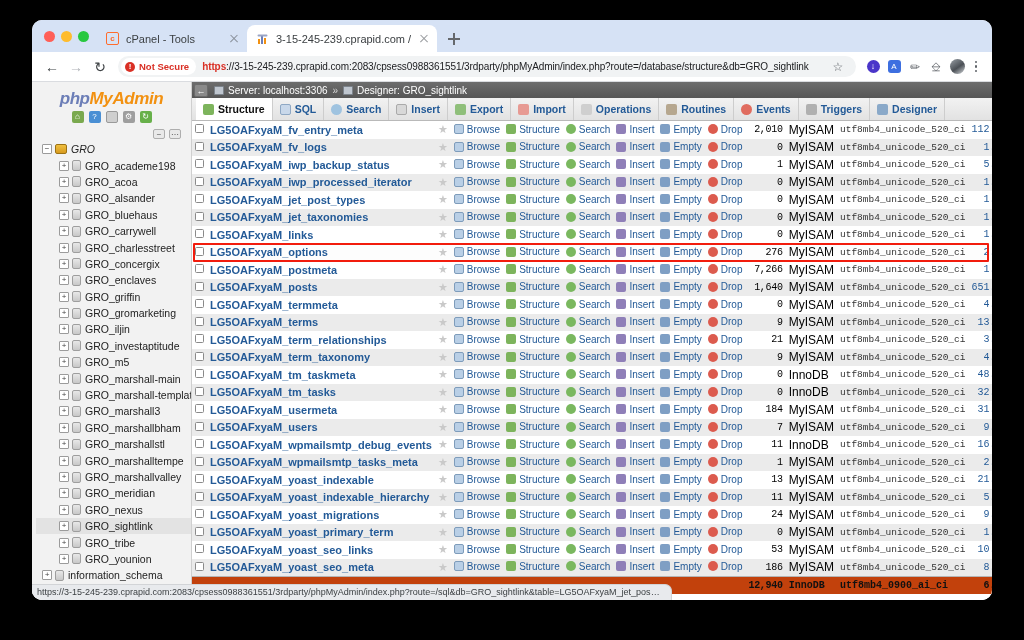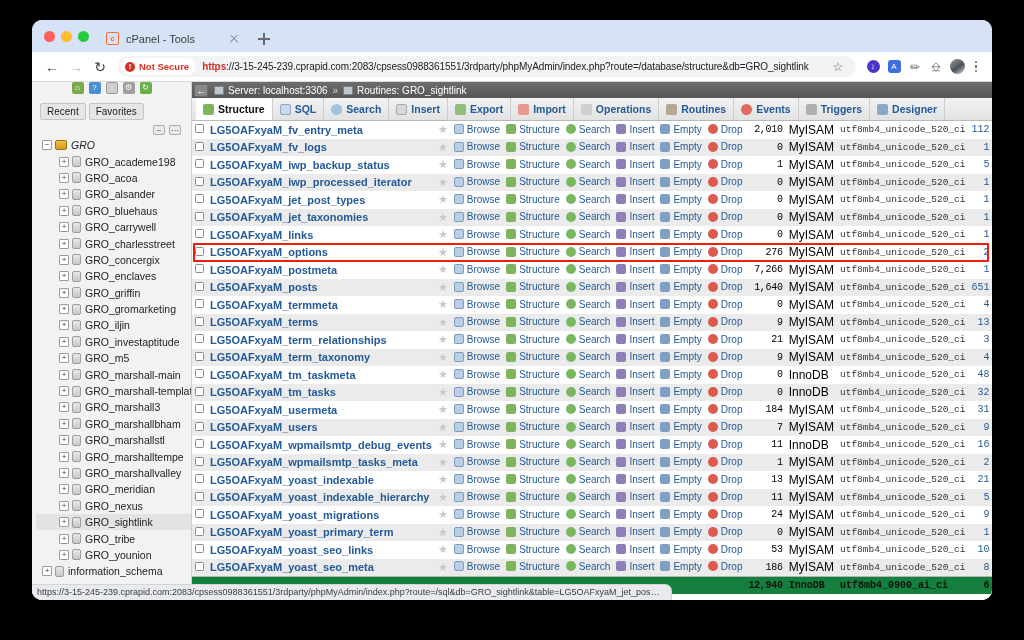--- a/index.html
+++ b/index.html
@@ -428,21 +428,21 @@
     width: 10px; height: 10px; border-radius: 2px; display: inline-block; flex: 0 0 10px;
   }
   .a-browse { background: #b9cfe6; border: 1px solid #7e9cbb; }
   .a-structure { background: #7db45c; }
   .a-search { background: #7ab85f; border-radius: 50%; }
   .a-insert { background: #8f7fb8; }
   .a-empty { background: #7f9fc4; }
   .a-drop { background: #dc5b4e; border-radius: 50%; }
 
   tr.sumrow td {
-    background: #15803d;
+    background: #c2410c;
     border-top: 1px solid #b5b5b5;
     font-weight: bold;
     height: 18px;
     font-size: 10px;
   }
   tr.sumrow td.c-num, tr.sumrow td.c-eng, tr.sumrow td.c-coll,
   tr.sumrow td.c-size, tr.sumrow td.c-over {
     font-family: "Liberation Mono", monospace;
     color: #111;
     font-weight: bold;
@@ -486,20 +486,32 @@
         <span class="dot yellow"></span>
         <span class="dot green"></span>
       </div>
 
       <div class="tab inactive">
         <span class="tab-favicon fav-cpanel">c</span>
         <span class="tab-title">cPanel - Tools</span>
         <span class="tab-close"></span>
       </div>
 
+      <div class="tab active">
+        <span class="tab-favicon">
+          <svg width="12" height="12" viewBox="0 0 12 12">
+              <rect x="1" y="6" width="2" height="5" fill="#f29111"></rect>
+              <rect x="4" y="3" width="2" height="8" fill="#6c7eb7"></rect>
+              <rect x="7" y="5" width="2" height="6" fill="#f29111"></rect>
+              <rect x="0.5" y="1.5" width="10" height="2" rx="1" fill="#9aa4c4"></rect>
+            </svg>
+        </span>
+        <span class="tab-title">3-15-245-239.cprapid.com /</span>
+        <span class="tab-close"></span>
+      </div>
 
       <div id="newtab"></div>
     </div>
 
     <div id="omnibar">
       <div class="navbtn">←</div>
       <div class="navbtn dim">→</div>
       <div class="navbtn">↻</div>
 
       <div id="urlbox">
@@ -523,32 +535,31 @@
       <div id="kebab">
           <i></i>
           <i></i>
           <i></i>
         </div>
     </div>
 
     <div id="page">
 
       <div id="sidebar">
+        <div id="pma-logo">
+          <span class="php">php</span><span class="my">My</span><span class="admin">Admin</span>
+        </div>
         <div id="logo-icons">
           <span class="ic-home">⌂</span>
           <span class="ic-help">?</span>
           <span class="ic-console"></span>
           <span class="ic-settings">⚙</span>
           <span class="ic-refresh">↻</span>
         </div>
 
-        <div id="recentfav">
-          <span class="rf-tab">Recent</span>
-          <span class="rf-tab">Favorites</span>
-        </div>
 
         <div id="tree-tools">
           <span class="tt">−</span>
           <span class="tt">⋯</span>
         </div>
 
         <div id="dbtree">
           <div class="tree-row root">
             <span class="twisty">−</span>
             <span class="srv-icon"></span>
@@ -692,21 +703,21 @@
       </div>
 
       <div id="main">
 
         <div id="breadcrumb">
           <span class="bc-back">←</span>
           <span class="bc-ico"></span>
           <span>Server: localhost:3306</span>
           <span class="bc-sep">»</span>
           <span class="bc-ico"></span>
-          <span>Routines: GRO_sightlink</span>
+          <span>Designer: GRO_sightlink</span>
         </div>
 
         <div id="tabs">
             <div class="mtab active">
               <span class="mtab-ico i-structure"></span>
               <span>Structure</span>
             </div>
             <div class="mtab">
               <span class="mtab-ico i-sql"></span>
               <span>SQL</span>

